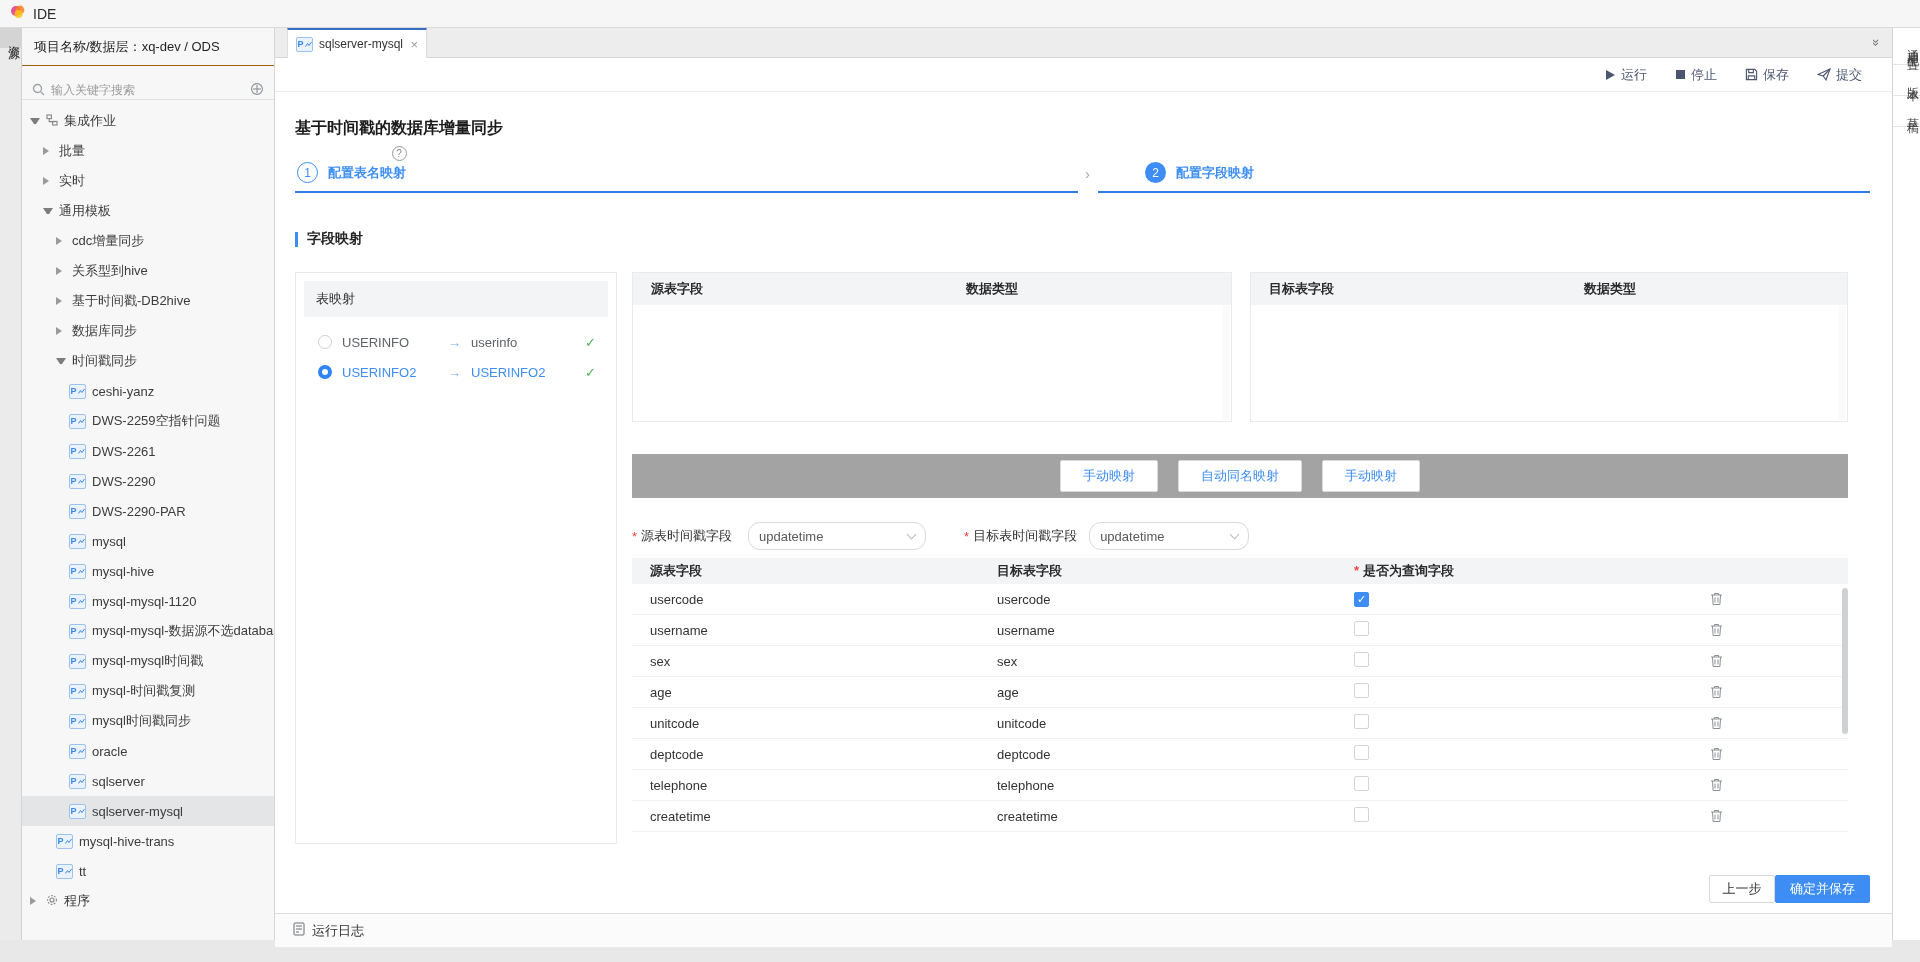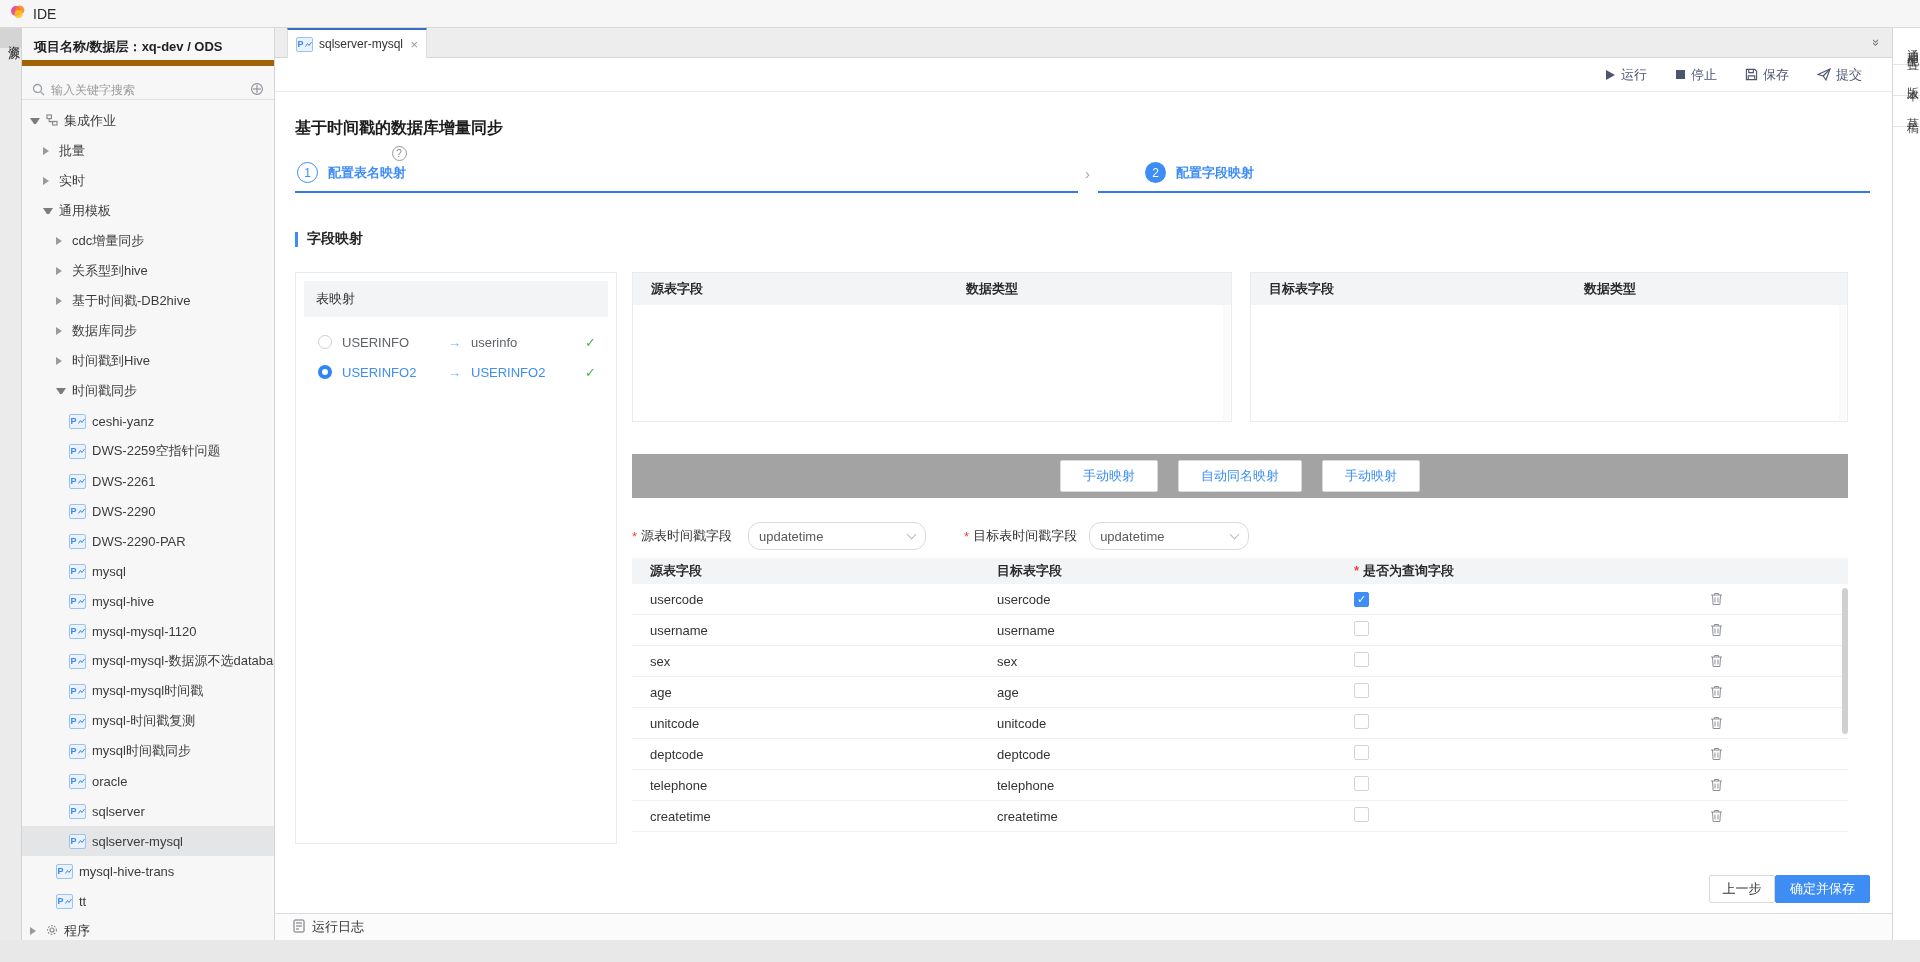--- a/index.html
+++ b/index.html
@@ -10,21 +10,21 @@
   
   #header{position:absolute;left:0;top:0;width:1920px;height:28px;background:#f6f6f6;border-bottom:1px solid #d9d9d9;display:flex;align-items:center;padding-left:10px;gap:7px;}
   #header .app-title{font-size:14px;color:#2b2b2b;}
 
   
   #left-rail{position:absolute;left:0;top:28px;width:22px;height:912px;background:#ebebeb;border-right:1px solid #d2d2d2;}
   #left-rail .rail-tab{width:22px;padding:8px 0;background:#d4d4d4;color:#333;font-size:12px;writing-mode:vertical-rl;text-orientation:upright;text-align:center;letter-spacing:2px;cursor:pointer;}
 
   
   #sidebar{position:absolute;left:22px;top:28px;width:253px;height:912px;background:#f7f7f7;border-right:1px solid #d5d5d5;display:flex;flex-direction:column;}
-  .sb-header{height:38px;line-height:38px;padding:0 12px;font-weight:bold;font-size:13px;color:#1f1f1f;border-bottom:6px solid #a16207;white-space:nowrap;overflow:hidden;}
+  .sb-header{height:38px;line-height:38px;padding:0 12px;font-weight:normal;font-size:13px;color:#1f1f1f;border-bottom:1px solid #a16207;white-space:nowrap;overflow:hidden;}
   .sb-search{height:34px;display:flex;align-items:flex-end;padding:0 10px;border-bottom:1px solid #e2e2e2;gap:6px;}
   .sb-search .ph{flex:1;color:#9b9b9b;font-size:12px;}
   .sb-tree{flex:1;overflow:hidden;padding-top:6px;}
   .tree-row{height:30px;display:flex;align-items:center;gap:6px;white-space:nowrap;overflow:hidden;cursor:pointer;font-size:13px;color:#3c3c3c;}
   .tree-row.selected{background:#e3e5e7;}
   .caret{width:10px;flex:0 0 10px;display:inline-block;}
   .caret.down{width:0;height:0;border-left:4.5px solid transparent;border-right:4.5px solid transparent;border-top:6px solid #7c7c7c;}
   .caret.right{width:0;height:0;border-top:4.5px solid transparent;border-bottom:4.5px solid transparent;border-left:6px solid #9a9a9a;}
   .pe-icon{flex:0 0 17px;width:17px;height:15px;background:#eaf3fd;border:1px solid #9cc3ef;border-radius:2px;color:#3c87ee;font-size:9px;font-weight:bold;display:inline-flex;align-items:center;justify-content:center;gap:1px;line-height:1;}
 
@@ -110,21 +110,21 @@
   .checkbox{width:15px;height:15px;border:1px solid #d4d4d4;border-radius:2px;background:#fff;display:inline-flex;align-items:center;justify-content:center;cursor:pointer;}
   .checkbox.on{background:#3d8df5;border-color:#3d8df5;color:#fff;font-size:11px;}
   .trash{padding-left:20px;display:inline-flex;cursor:pointer;}
   .v-scroll{position:absolute;right:0;top:316px;width:6px;height:146px;background:#cfd0d2;border-radius:3px;}
 
   .content-footer{position:absolute;right:22px;top:783px;display:flex;}
   .btn{height:28px;border-radius:2px;font-size:13px;display:inline-flex;align-items:center;justify-content:center;cursor:pointer;}
   .btn.ghost{width:66px;background:#fff;border:1px solid #d9d9d9;color:#333;}
   .btn.primary{padding:0 14px;background:#3d8df5;border:1px solid #3d8df5;color:#fff;}
 
-  .bottom-bar{position:absolute;left:0;top:885px;width:100%;height:27px;background:#fbfbfb;border-top:1px solid #dcdcdc;display:flex;align-items:center;gap:6px;padding-left:18px;font-size:13px;color:#333;}
+  .bottom-bar{position:absolute;left:0;top:885px;width:100%;height:34px;background:#fbfbfb;border-top:1px solid #dcdcdc;display:flex;align-items:center;gap:6px;padding-left:18px;font-size:13px;color:#333;}
 </style>
 </head>
 <body>
 
 <div id="app">
 
   <div id="header">
     <span>
       <svg width="16" height="16" viewBox="0 0 16 16">
         <circle cx="6" cy="7" r="5" fill="#e63f8d" opacity="0.9"></circle>
@@ -190,24 +190,20 @@
         </div>
         <div class="tree-row" style="padding-left:34px">
           <span class="caret right"></span>
           <span>基于时间戳-DB2hive</span>
         </div>
         <div class="tree-row" style="padding-left:34px">
           <span class="caret right"></span>
           <span>数据库同步</span>
         </div>
         <div class="tree-row" style="padding-left:34px">
-          <span class="caret right"></span>
-          <span>时间戳到Hive</span>
-        </div>
-        <div class="tree-row" style="padding-left:34px">
           <span class="caret down"></span>
           <span>时间戳同步</span>
         </div>
         <div class="tree-row" style="padding-left:47px">
           <span class="pe-icon">P<svg width="7" height="7" viewBox="0 0 7 7" fill="none" stroke="#3c87ee" stroke-width="1">
               <polyline points="0.5,5.5 2.5,2.5 4,4.5 6.5,1"></polyline>
             </svg></span>
           <span>ceshi-yanz</span>
         </div>
         <div class="tree-row" style="padding-left:47px">

